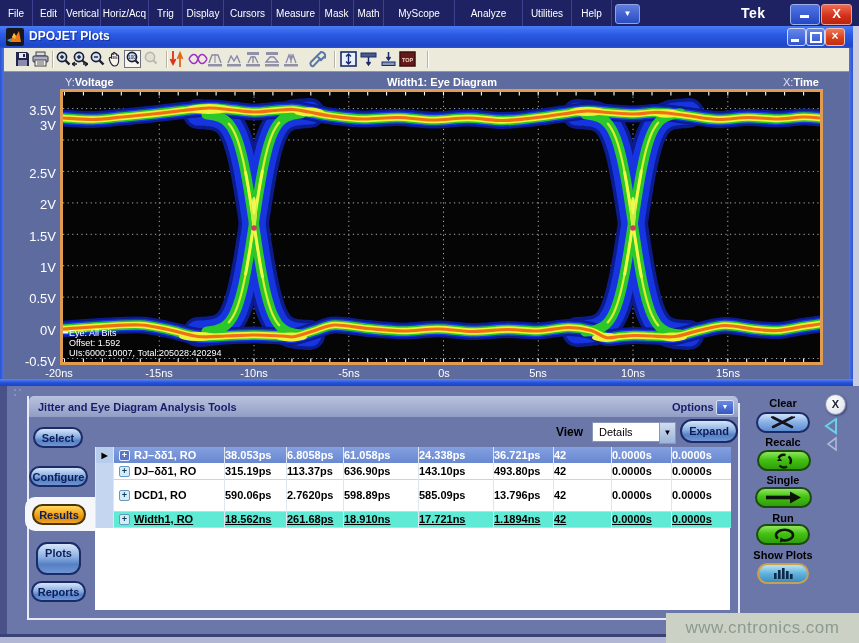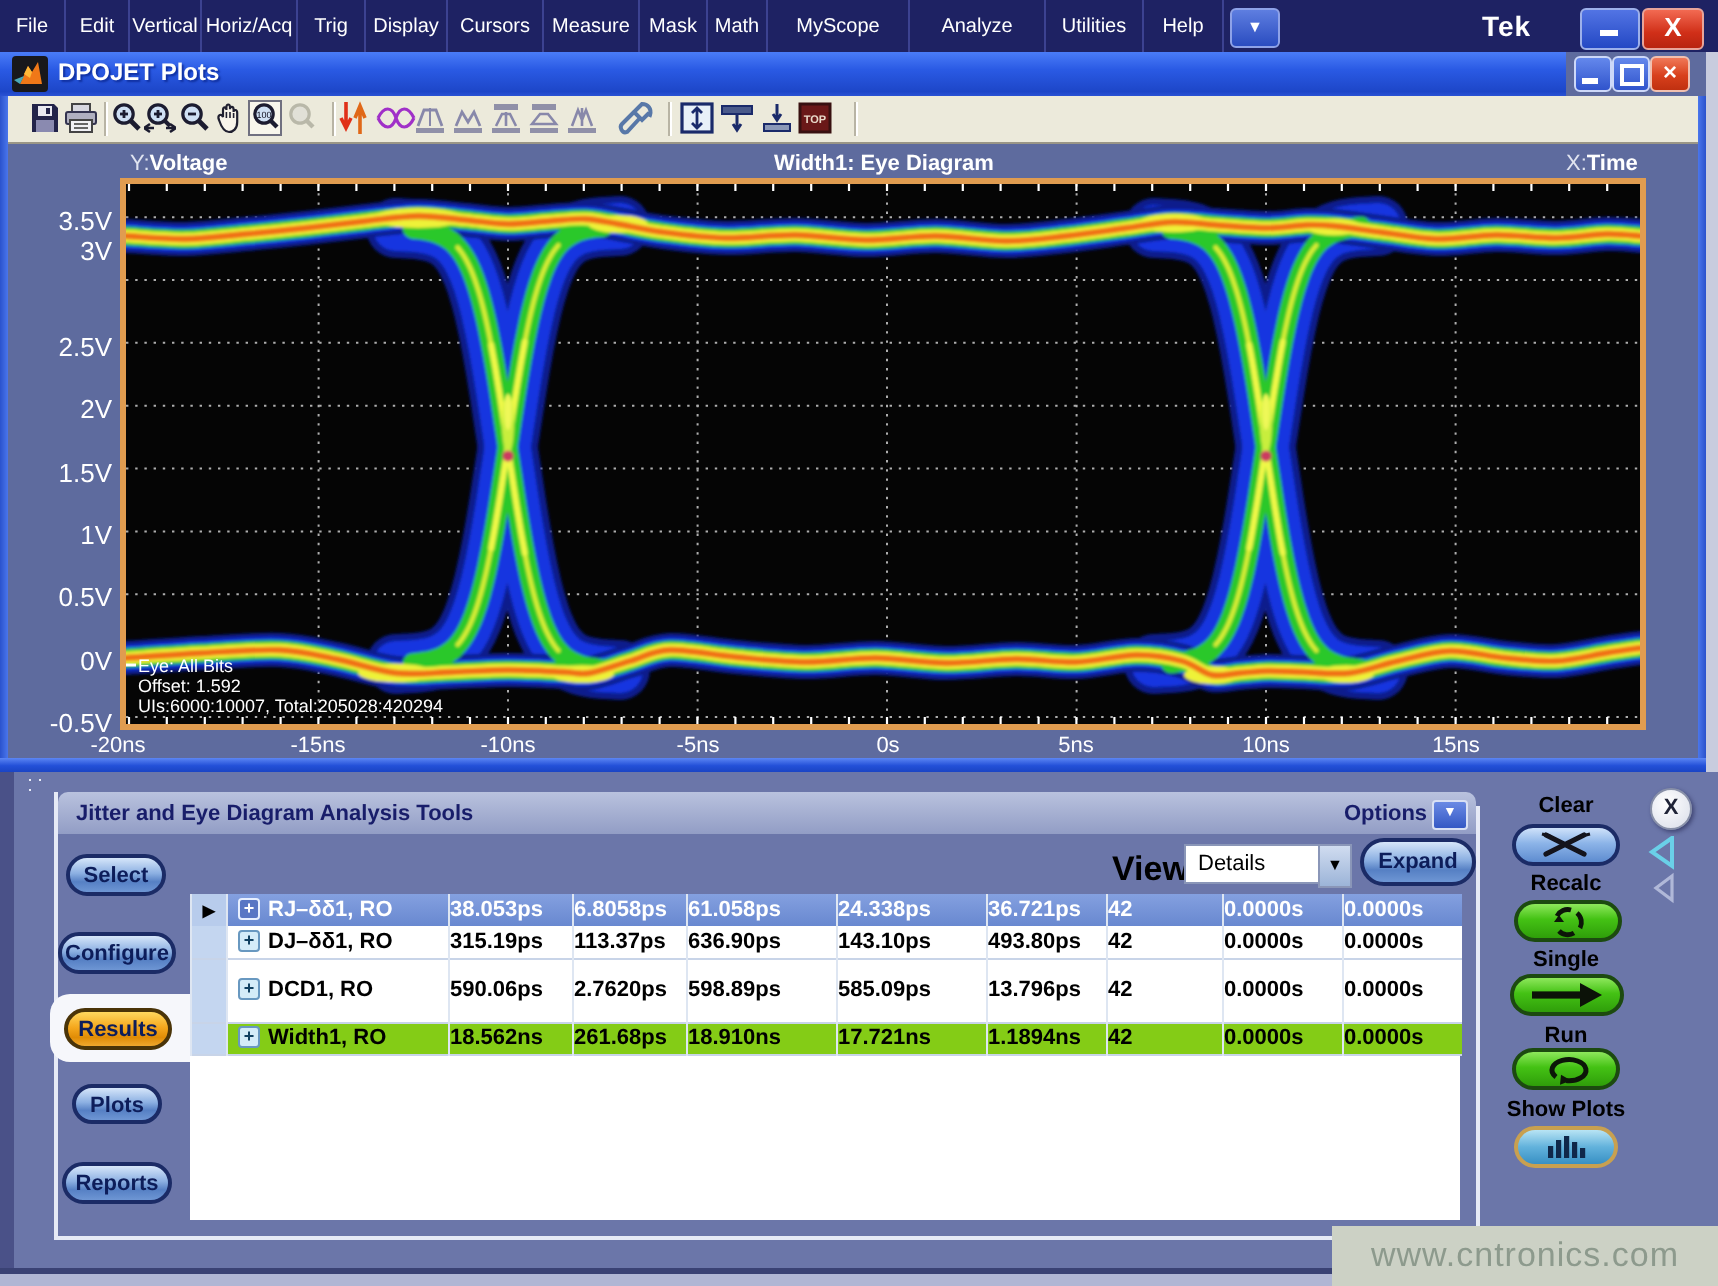--- a/index.html
+++ b/index.html
@@ -3,21 +3,21 @@
 <meta charset="utf-8">
 <style>
 html,body{margin:0;padding:0;}
 body{width:859px;height:643px;position:relative;overflow:hidden;font-family:"Liberation Sans",sans-serif;background:#6b76a9;}
 .abs{position:absolute;}
 
 #menubar{position:absolute;left:0;top:0;width:859px;height:26px;background:#1e2263;color:#fff;font-size:10px;}
 #menubar .mi{display:inline-block;height:26px;line-height:27px;text-align:center;border-right:1px solid #3c4291;box-sizing:border-box;vertical-align:top;}
 
 #dpo{position:absolute;left:0;top:26px;width:853px;height:360px;background:#5e6b9e;}
-#titlebar{position:absolute;left:0;top:0;width:783px;height:22px;background:linear-gradient(#4a7cf8,#2a5ae4 40%,#1d46c8 90%,#2a52d4);}
+#titlebar{position:absolute;left:0;top:0;width:853px;height:22px;background:linear-gradient(#4a7cf8,#2a5ae4 40%,#1d46c8 90%,#2a52d4);}
 #toolbar{position:absolute;left:4px;top:22px;width:845px;height:23px;background:#eceadb;border-bottom:1px solid #9a9687;}
 #plotarea{position:absolute;left:4px;top:46px;width:845px;height:307px;background:#5e6b9e;}
 #plotbox{position:absolute;left:56px;top:17px;width:757px;height:270px;background:#050505;border:3px solid #e09c50;}
 .ylab{position:absolute;width:50px;text-align:right;color:#fff;font-size:13px;}
 .xlab{position:absolute;top:295px;width:60px;text-align:center;color:#fff;font-size:11px;}
 .sep{display:inline-block;width:1px;height:17px;background:#b8b4a4;border-right:1px solid #fff;vertical-align:middle;margin:0 3px;}
 
 #panel{position:absolute;left:0;top:386px;width:859px;height:257px;background:#6b76a9;}
 .pill{position:absolute;border-radius:11px;border:2px solid #1b2b66;background:linear-gradient(#d6e6fa,#8cb0e2 45%,#5680c4 70%,#6e96d4);color:#0d1d5a;font-weight:bold;font-size:11px;text-align:center;box-sizing:border-box;}
 .glab{position:absolute;color:#000;font-weight:bold;font-size:11px;text-align:center;width:80px;}
@@ -352,30 +352,30 @@
   <div class="abs" style="left:0;top:0;width:7px;height:248px;background:#4a5188;"></div>
   <div class="abs" style="left:13px;top:2px;width:9px;height:9px;background:radial-gradient(circle 1.2px at 2px 2px,#e8ecf8 55%,transparent 60%),radial-gradient(circle 1.2px at 7px 2px,#e8ecf8 55%,transparent 60%),radial-gradient(circle 1.2px at 2px 7px,#e8ecf8 55%,transparent 60%);"></div>
   <div class="abs" style="left:27px;top:10px;width:2px;height:224px;background:#e6eaf6;"></div>
   <div class="abs" style="left:27px;top:232px;width:713px;height:2px;background:#e6eaf6;"></div>
   <div class="abs" style="left:738px;top:17px;width:2px;height:217px;background:#e6eaf6;"></div>
   <div class="abs" style="left:29px;top:10px;width:709px;height:21px;border-radius:5px 5px 0 0;background:linear-gradient(#b9c2de,#929dc5);"></div>
   <div class="abs" style="left:38px;top:15px;font-size:11px;font-weight:bold;color:#181d6a;">Jitter and Eye Diagram Analysis Tools</div>
   <div class="abs" style="left:672px;top:15px;font-size:11px;font-weight:bold;color:#181d6a;">Options</div>
   <div class="abs" style="left:716px;top:14px;width:16px;height:13px;border-radius:2px;border:1px solid #d8e0f4;background:linear-gradient(#6a8ae4,#3458c4);color:#fff;font-size:7px;text-align:center;line-height:12px;">▼</div>
 
-  <div class="abs" style="left:556px;top:39px;font-size:17px;font-weight:bold;color:#000;">View</div>
+  <div class="abs" style="left:556px;top:39px;font-size:12px;font-weight:bold;color:#000;">View</div>
   <div class="abs" style="left:592px;top:36px;width:66px;height:18px;background:#fff;border:1px solid #8a96b8;font-size:11px;color:#000;line-height:18px;padding-left:6px;">Details</div>
   <div class="abs" style="left:659px;top:36px;width:15px;height:20px;background:linear-gradient(#d0dcf0,#9cb4d8);border:1px solid #8a96b8;color:#000;font-size:8px;text-align:center;line-height:19px;">▼</div>
   <div class="pill" style="left:680px;top:33px;width:58px;height:24px;line-height:21px;border-radius:12px;">Expand</div>
 
   <div class="abs" style="left:25px;top:111px;width:72px;height:34px;background:#f6f7fb;border-radius:10px 0 0 10px;"></div>
   <div class="pill" style="left:33px;top:41px;width:50px;height:21px;line-height:18px;">Select</div>
   <div class="pill" style="left:29px;top:80px;width:59px;height:21px;line-height:18px;">Configure</div>
   <div class="pill" style="left:32px;top:118px;width:54px;height:21px;line-height:18px;background:linear-gradient(#ffd85e,#f5a81e 45%,#e08c06 75%,#f0a82e);border-color:#4a3408;">Results</div>
-  <div class="pill" style="left:36px;top:156px;width:45px;height:20px;line-height:18px;">Plots</div>
+  <div class="pill" style="left:36px;top:156px;width:45px;height:33px;line-height:18px;">Plots</div>
   <div class="pill" style="left:31px;top:195px;width:55px;height:21px;line-height:18px;">Reports</div>
 
   <div id="tablewrap" class="abs" style="left:95px;top:61px;width:635px;height:163px;background:#fff;">
     <table class="res" style="width:635px;">
       <colgroup>
           <col style="width:18px">
           <col style="width:111px">
           <col style="width:62px">
           <col style="width:57px">
           <col style="width:75px">
@@ -415,21 +415,21 @@
         <td><span class="exp">+</span>DCD1, RO</td>
         <td>590.06ps</td>
             <td>2.7620ps</td>
             <td>598.89ps</td>
             <td>585.09ps</td>
             <td>13.796ps</td>
             <td>42</td>
             <td>0.0000s</td>
             <td>0.0000s</td>
       </tr>
-      <tr style="height:16px;background:#84cc16;color:#000;font-weight:bold;border-bottom:1px solid #c8d4e8;">
+      <tr style="height:16px;background:#5eead4;color:#000;font-weight:bold;border-bottom:1px solid #c8d4e8;text-decoration:underline;">
         <td style="background:#c4d6f0;"></td>
         <td><span class="exp">+</span>Width1, RO</td>
         <td>18.562ns</td>
             <td>261.68ps</td>
             <td>18.910ns</td>
             <td>17.721ns</td>
             <td>1.1894ns</td>
             <td>42</td>
             <td>0.0000s</td>
             <td>0.0000s</td>

